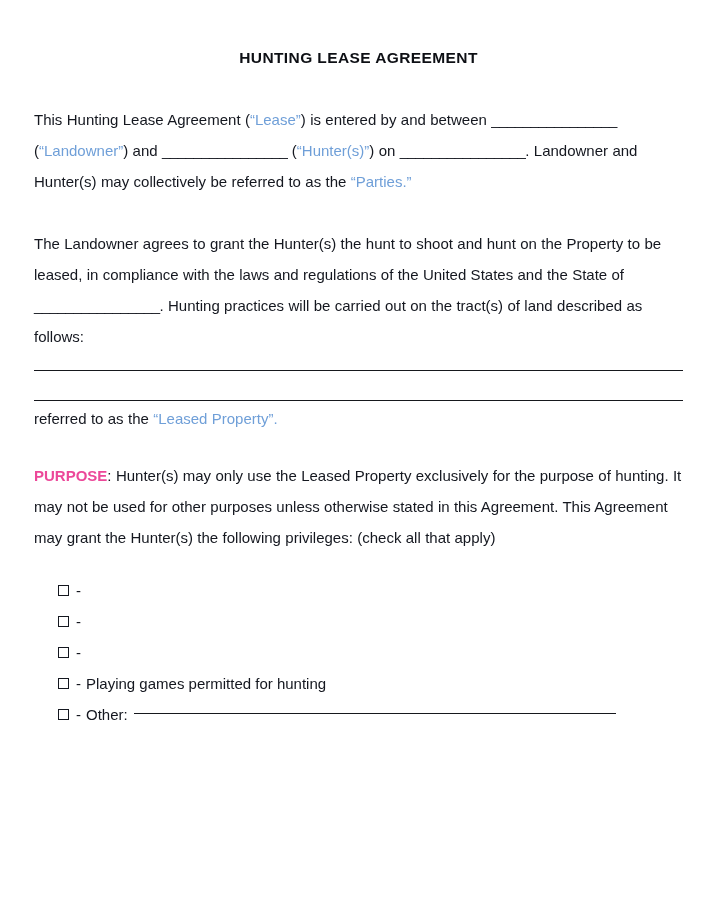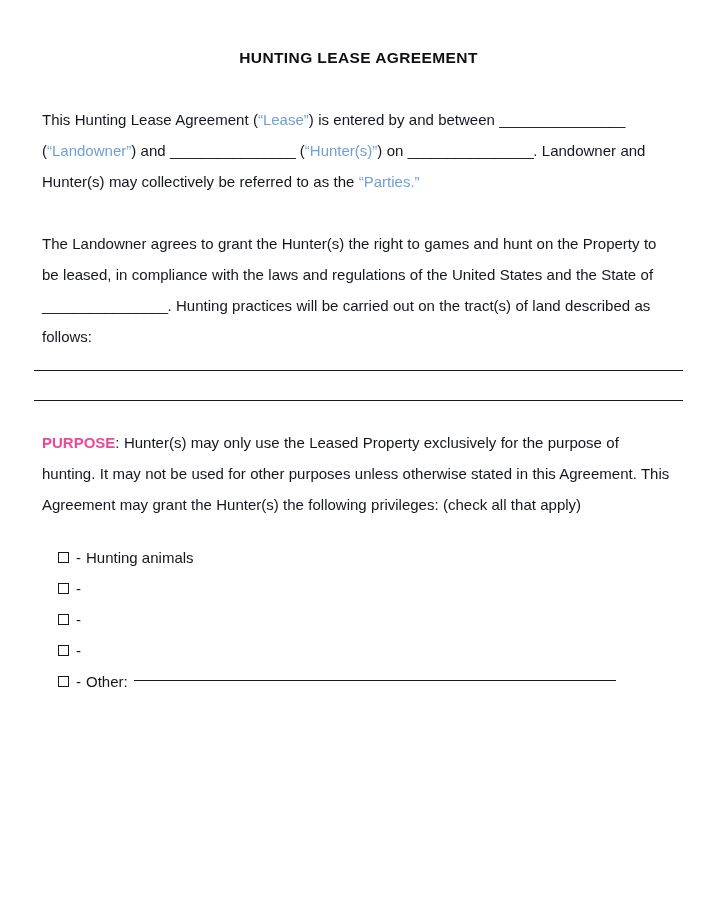--- a/index.html
+++ b/index.html
@@ -37,21 +37,21 @@
     color: #0d0f14;
     line-height: 20px;
   }
 
   
   .para {
     font-size: 15px;
     line-height: 31px;
     color: #14171f;
     text-align: left;
-    margin: 8px;
+    margin: 0;
     word-spacing: 0.2px;
   }
 
   .blk-first   { margin-top: 36px; }
   .blk-agree   { margin-top: 24px; }
   .blk-grant   { margin-top: 31px; }
   .blk-ref     { margin-top: 2px; }
   .blk-purpose { margin-top: 26px; }
 
   .term {
@@ -129,52 +129,55 @@
 <div class="page">
 
   <h1 class="doc-title">HUNTING LEASE AGREEMENT</h1>
 
   <p class="para blk-first">
     <span>This Hunting Lease Agreement (</span><span class="term">“Lease”</span><span>) is entered by and between </span><span class="blank">________________</span><span> (</span><span class="term">“Landowner”</span><span>) and </span><span class="blank">________________</span><span> (</span><span class="term">“Hunter(s)”</span><span>) on </span><span class="blank">________________</span><span>. Landowner and Hunter(s) may collectively be referred to as the </span><span class="term">“Parties.”</span>
   </p>
 
 
   <p class="para blk-grant">
-    <span>The Landowner agrees to grant the Hunter(s) the right to games and hunt on the Property to be leased, in compliance with the laws and regulations of the United States and the State of </span><span class="blank">________________</span><span>. Hunting practices will be carried out on the tract(s) of land described as follows:</span>
+    <span>The Landowner agrees to grant the Hunter(s) the hunt to shoot and hunt on the Property to be leased, in compliance with the laws and regulations of the United States and the State of </span><span class="blank">________________</span><span>. Hunting practices will be carried out on the tract(s) of land described as follows:</span>
   </p>
 
   <div class="rules">
     <hr class="rule">
     <hr class="rule">
   </div>
 
+  <p class="para blk-ref">
+    <span>referred to as the </span><span class="term">“Leased Property”</span><span class="term">.</span>
+  </p>
 
   <p class="para blk-purpose">
     <span class="bold">PURPOSE</span><span>: Hunter(s) may only use the Leased Property exclusively for the purpose of hunting. It may not be used for other purposes unless otherwise stated in this Agreement. This Agreement may grant the Hunter(s) the following privileges: (check all that apply)</span>
   </p>
 
   <ul class="checklist" id="checklist">
-      <li class="check-row">
-        <span class="checkbox"></span>
-        <span class="check-dash">-</span>
-        <span class="check-label">Hunting animals</span>
-      </li>
       <li class="check-row">
         <span class="checkbox"></span>
         <span class="check-dash">-</span>
       </li>
       <li class="check-row">
         <span class="checkbox"></span>
         <span class="check-dash">-</span>
       </li>
       <li class="check-row">
         <span class="checkbox"></span>
         <span class="check-dash">-</span>
       </li>
       <li class="check-row">
         <span class="checkbox"></span>
         <span class="check-dash">-</span>
+        <span class="check-label">Playing games permitted for hunting</span>
+      </li>
+      <li class="check-row">
+        <span class="checkbox"></span>
+        <span class="check-dash">-</span>
         <span class="check-label">Other:</span>
         <span class="other-rule"></span>
       </li>
     </ul>
 
 </div>
 
 </body></html>

